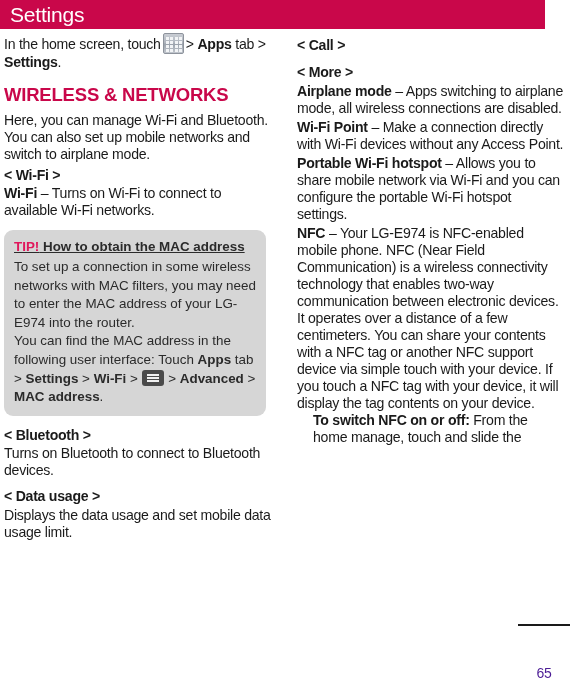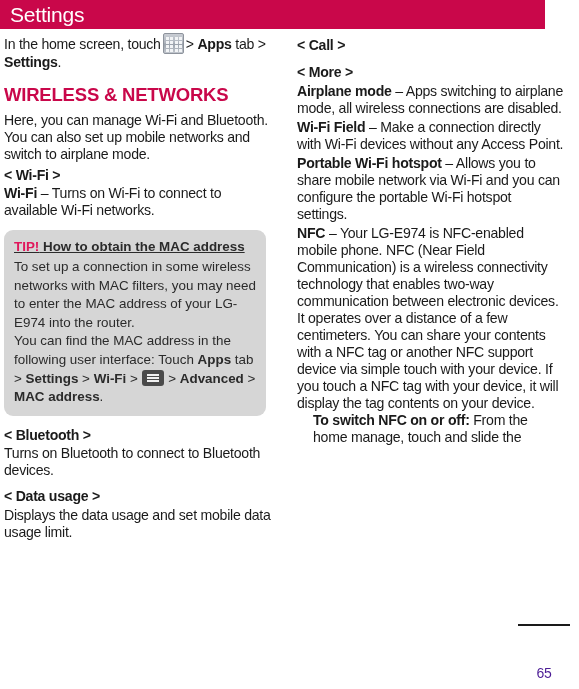--- a/index.html
+++ b/index.html
@@ -207,21 +207,21 @@
   </div>
 
   <div class="col col-right">
 
     <p class="angle-head">&lt; Call &gt;</p>
 
     <p class="angle-head gap-md">&lt; More &gt;</p>
 
     <p><b>Airplane mode</b><span> – Apps switching to airplane mode, all wireless connections are disabled.</span></p>
 
-    <p class="gap-sm"><b>Wi-Fi Field</b><span> – Make a connection directly with Wi-Fi devices without any Access Point.</span></p>
+    <p class="gap-sm"><b>Wi-Fi Point</b><span> – Make a connection directly with Wi-Fi devices without any Access Point.</span></p>
 
     <p class="gap-sm"><b>Portable Wi-Fi hotspot</b><span> – Allows you to share mobile network via Wi-Fi and you can configure the portable Wi-Fi hotspot settings.</span></p>
 
     <p class="gap-sm"><b>NFC</b><span> – Your LG-E974 is NFC-enabled mobile phone. NFC (Near Field Communication) is a wireless connectivity technology that enables two-way communication between electronic devices. It operates over a distance of a few centimeters. You can share your contents with a NFC tag or another NFC support device via simple touch with your device. If you touch a NFC tag with your device, it will display the tag contents on your device.</span></p>
 
     <p class="indent"><b>To switch NFC on or off:</b><span> From the home manage, touch and slide the</span></p>
   </div>
 </div>
 
 <div class="footer">

